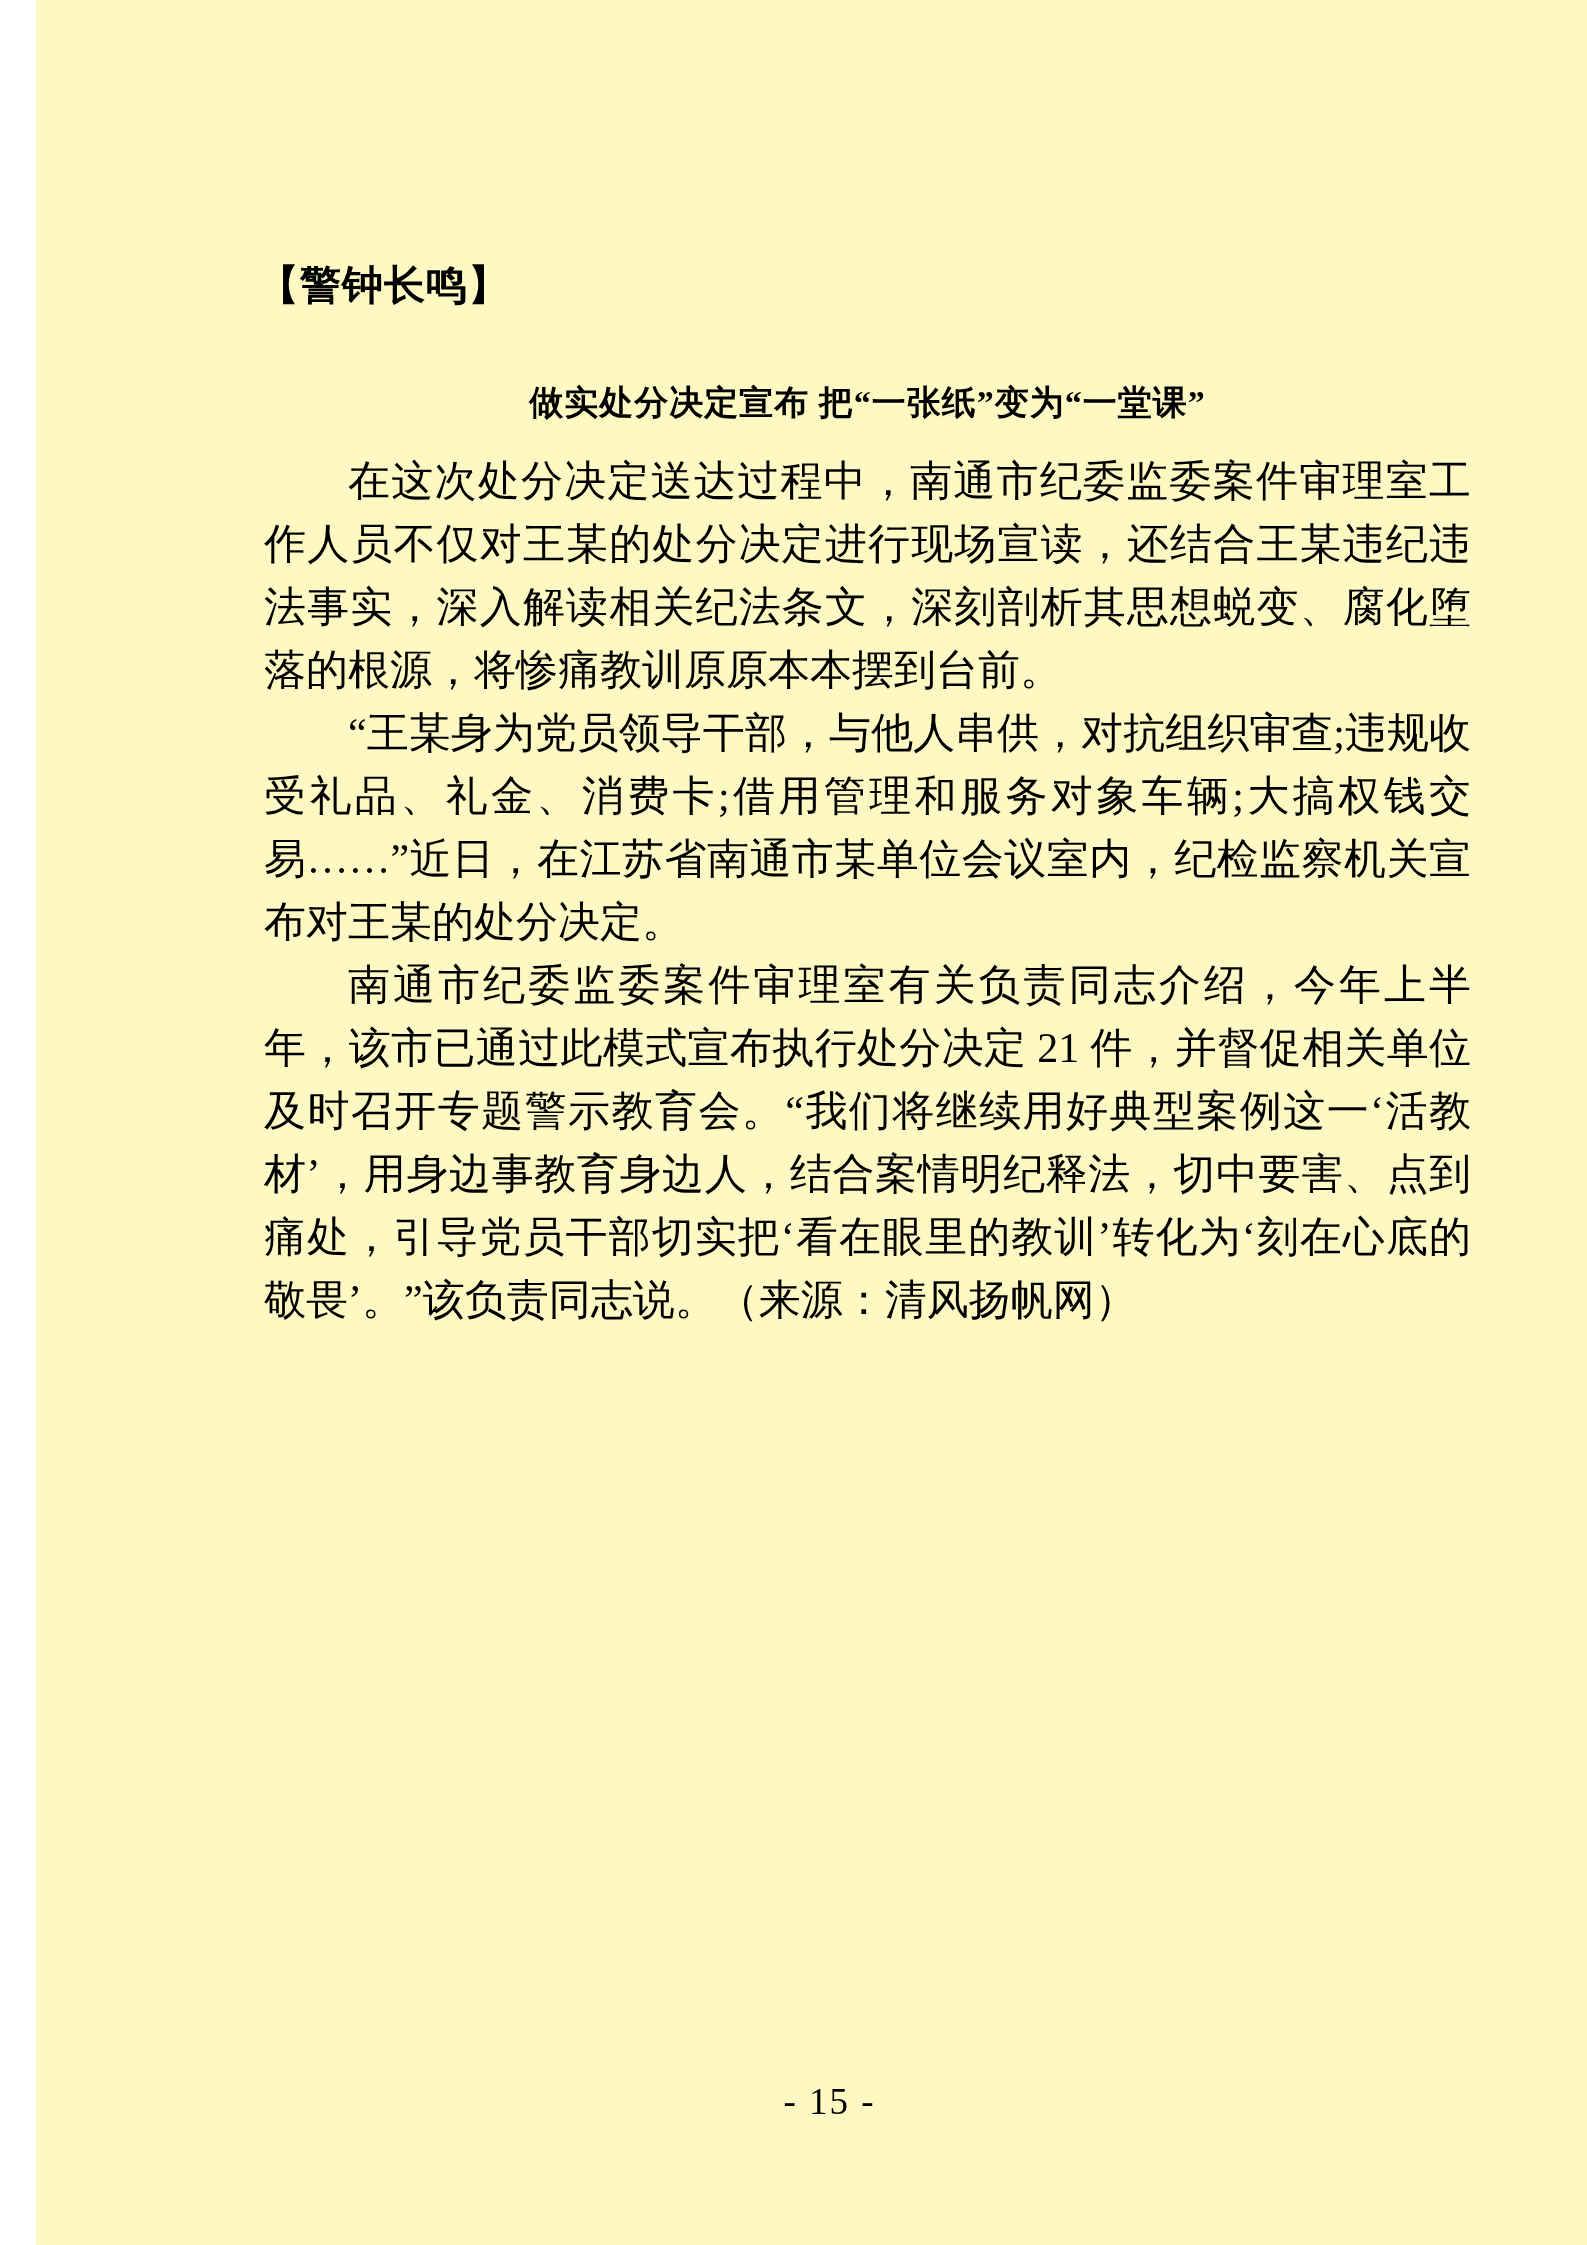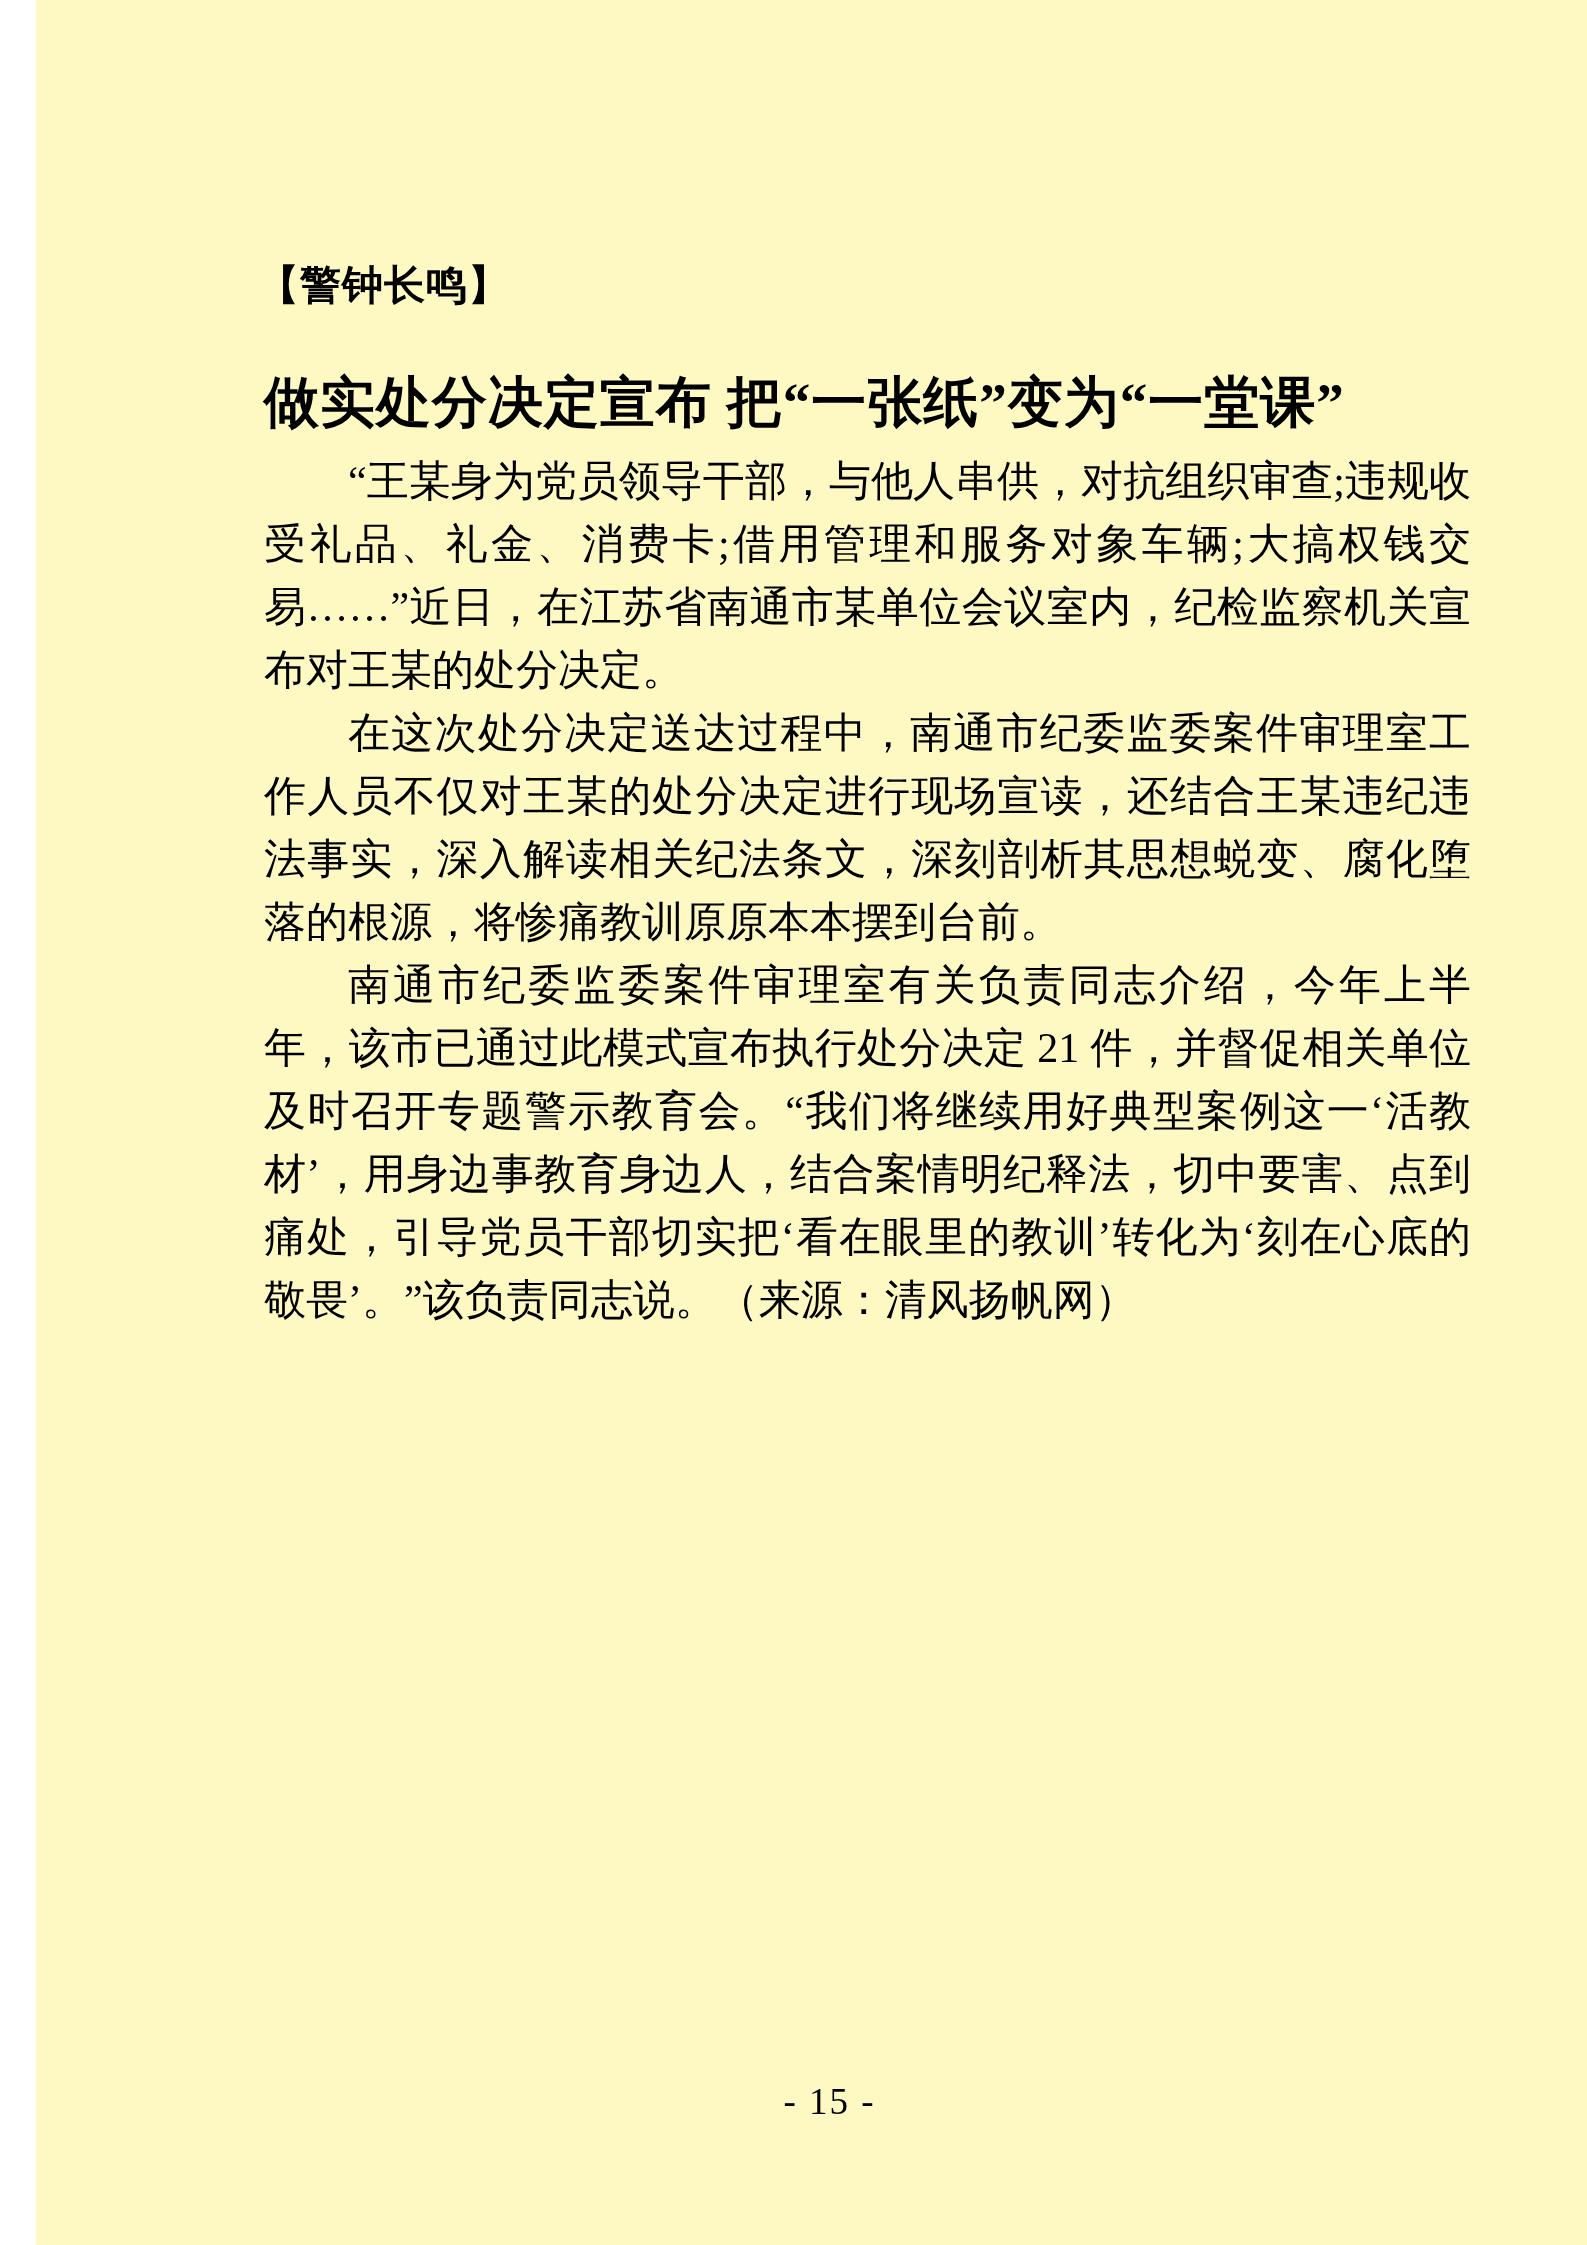--- a/index.html
+++ b/index.html
@@ -26,23 +26,24 @@
     font-weight: 700;
     letter-spacing: 1px;
     white-space: nowrap;
   }
   .doc-title {
     position: absolute;
     left: 228px;
     top: 374px;
     width: 1207px;
     margin: 0;
-    font-size: 55px;
+    font-size: 34px;
     line-height: 58px;
     font-weight: 700;
+    text-align: center;
     letter-spacing: 1px;
     white-space: nowrap;
   }
   .body-text {
     position: absolute;
     left: 228px;
     top: 450px;
     width: 1207px;
     font-size: 42px;
     line-height: 63px;
@@ -69,20 +70,20 @@
 </head>
 <body>
 
 <div class="page">
 
   <div class="section-header">【警钟长鸣】</div>
 
   <h1 class="doc-title">做实处分决定宣布  把“一张纸”变为“一堂课”</h1>
 
   <div class="body-text">
+    <p>在这次处分决定送达过程中，南通市纪委监委案件审理室工作人员不仅对王某的处分决定进行现场宣读，还结合王某违纪违法事实，深入解读相关纪法条文，深刻剖析其思想蜕变、腐化堕落的根源，将惨痛教训原原本本摆到台前。</p>
     <p>“王某身为党员领导干部，与他人串供，对抗组织审查;违规收受礼品、礼金、消费卡;借用管理和服务对象车辆;大搞权钱交易……”近日，在江苏省南通市某单位会议室内，纪检监察机关宣布对王某的处分决定。</p>
-    <p>在这次处分决定送达过程中，南通市纪委监委案件审理室工作人员不仅对王某的处分决定进行现场宣读，还结合王某违纪违法事实，深入解读相关纪法条文，深刻剖析其思想蜕变、腐化堕落的根源，将惨痛教训原原本本摆到台前。</p>
     <p>南通市纪委监委案件审理室有关负责同志介绍，今年上半年，该市已通过此模式宣布执行处分决定 21 件，并督促相关单位及时召开专题警示教育会。“我们将继续用好典型案例这一‘活教材’，用身边事教育身边人，结合案情明纪释法，切中要害、点到痛处，引导党员干部切实把‘看在眼里的教训’转化为‘刻在心底的敬畏’。”该负责同志说。（来源：清风扬帆网）</p>
   </div>
 
   <div class="page-number">- 15 -</div>
 
 </div>
 
 </body></html>

